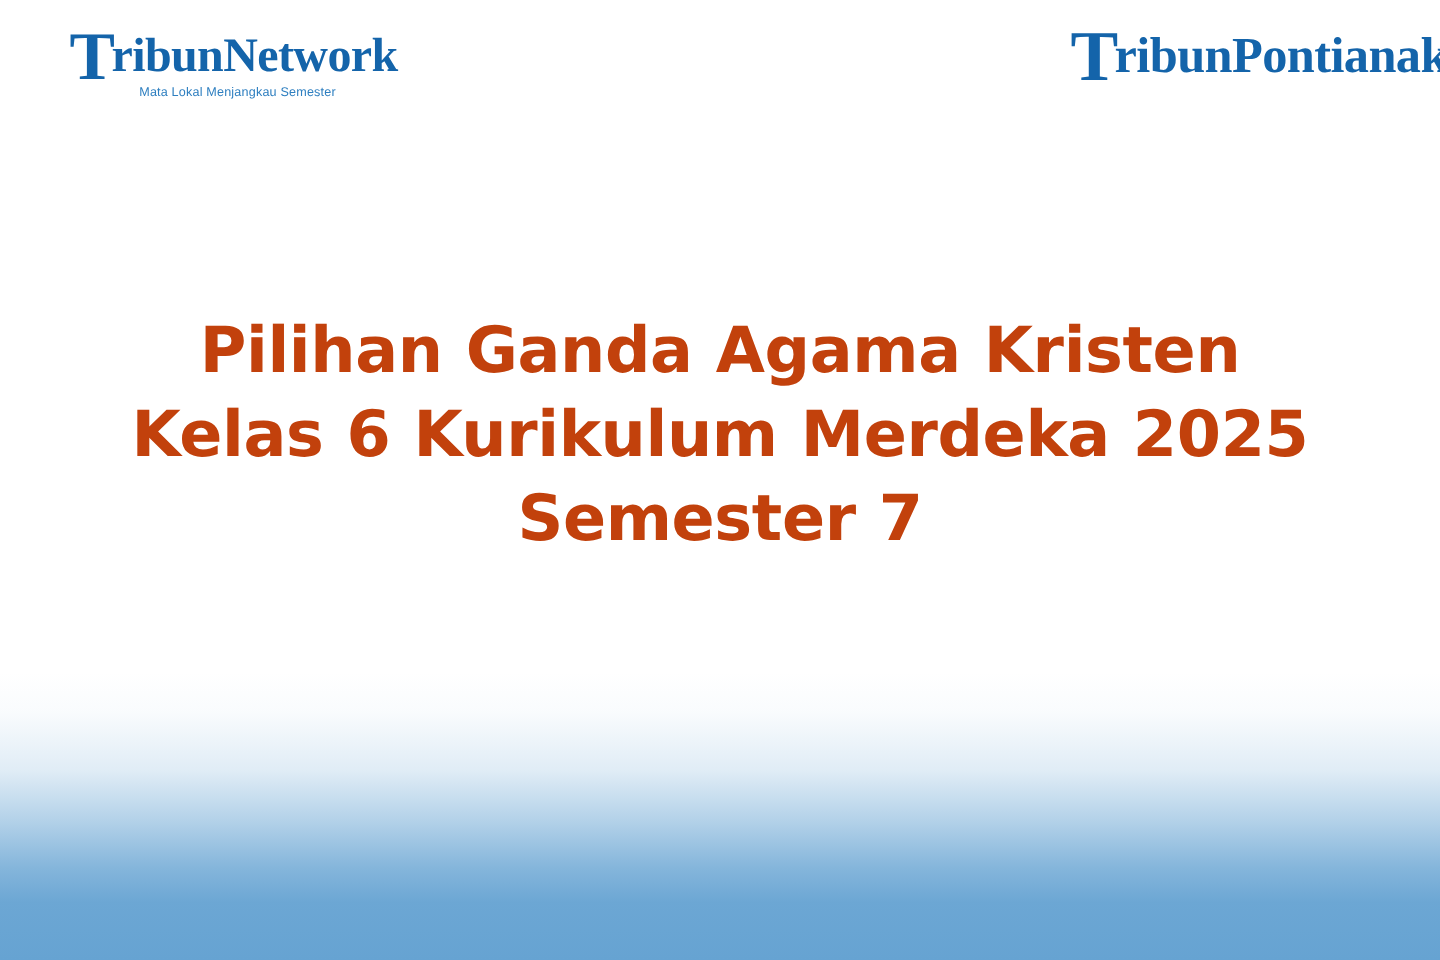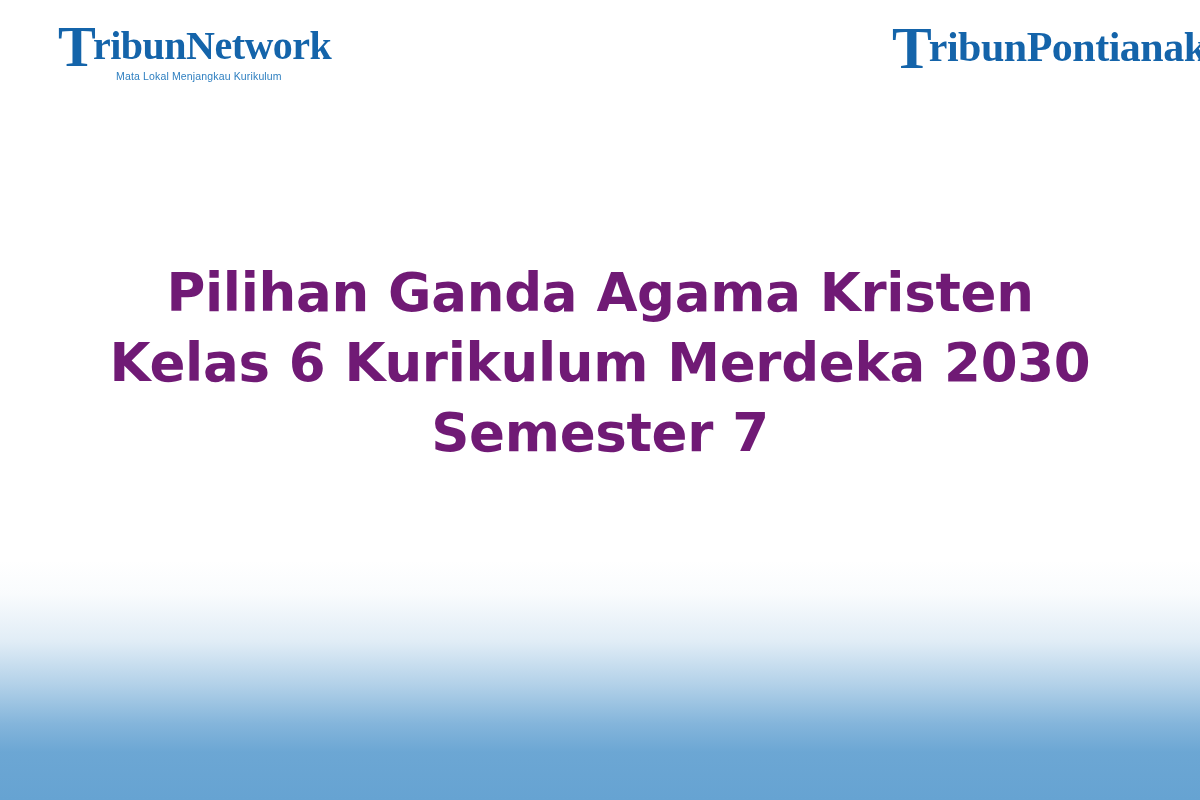--- a/index.html
+++ b/index.html
@@ -115,50 +115,50 @@
     padding: 0 90px;
     box-sizing: border-box;
   }
 
   .headline {
     margin: 0;
     font-family: "DejaVu Sans", sans-serif;
     font-weight: bold;
     font-size: 53px;
     line-height: 70px;
-    color: #701a75;
+    color: #c2410c;
     letter-spacing: -0.3px;
     word-spacing: 1px;
   }
 
   .headline-line {
     display: block;
   }
 </style>
 </head>
 <body>
 
 <div class="card">
 
   <div class="header">
 
     <div class="logo-left">
       <span class="logo-wordmark"><span class="logo-dropcap">T</span><span>ribunNetwork</span></span>
-      <span class="logo-tagline">Mata Lokal Menjangkau Kurikulum</span>
+      <span class="logo-tagline">Mata Lokal Menjangkau Semester</span>
     </div>
 
     <div class="logo-right">
       <span class="logo-wordmark"><span class="logo-dropcap">T</span><span>ribunPontianak</span></span>
     </div>
 
   </div>
 
   <div class="headline-block">
     <h1 class="headline">
       <span class="headline-line">Pilihan Ganda Agama Kristen</span>
-      <span class="headline-line">Kelas 6 Kurikulum Merdeka 2030</span>
+      <span class="headline-line">Kelas 6 Kurikulum Merdeka 2025</span>
       <span class="headline-line">Semester 7</span>
     </h1>
   </div>
 
   <div class="bottom-wash"></div>
 
 </div>
 
 </body></html>

